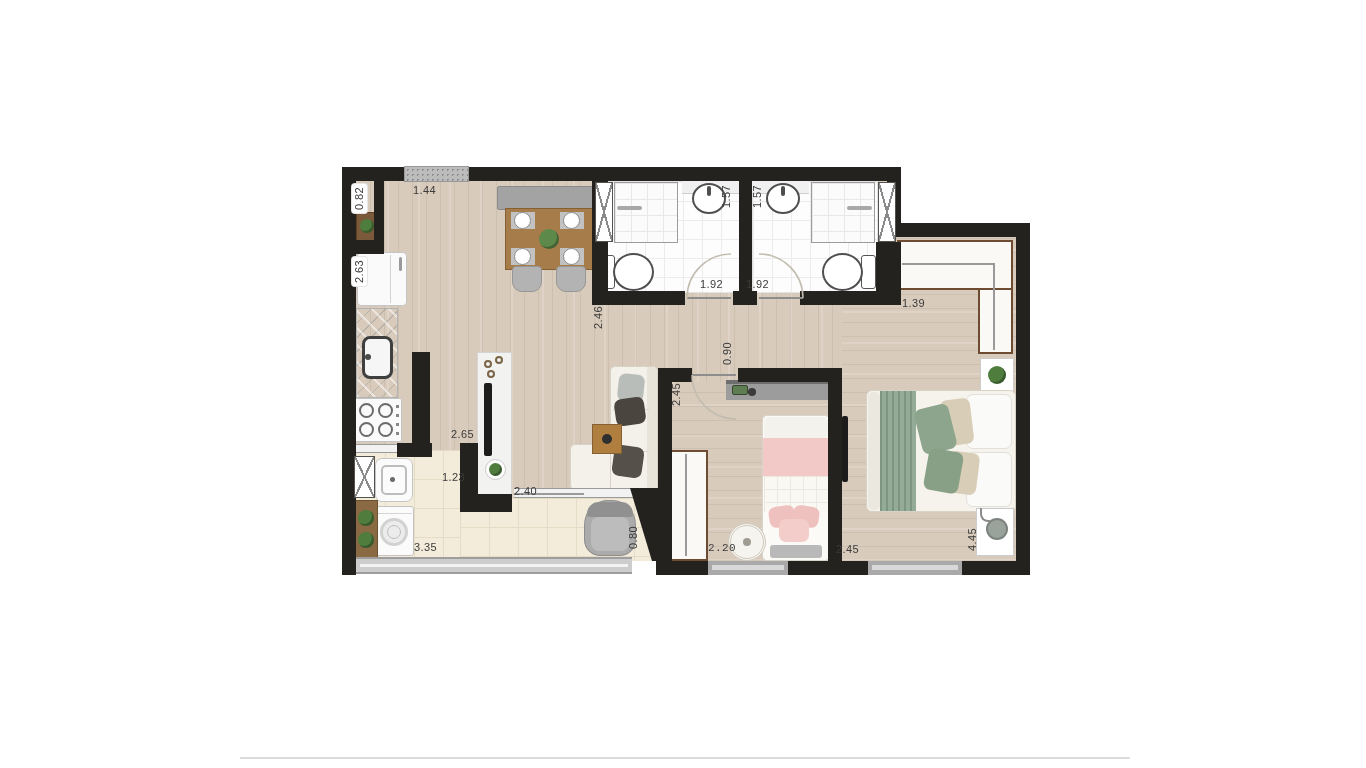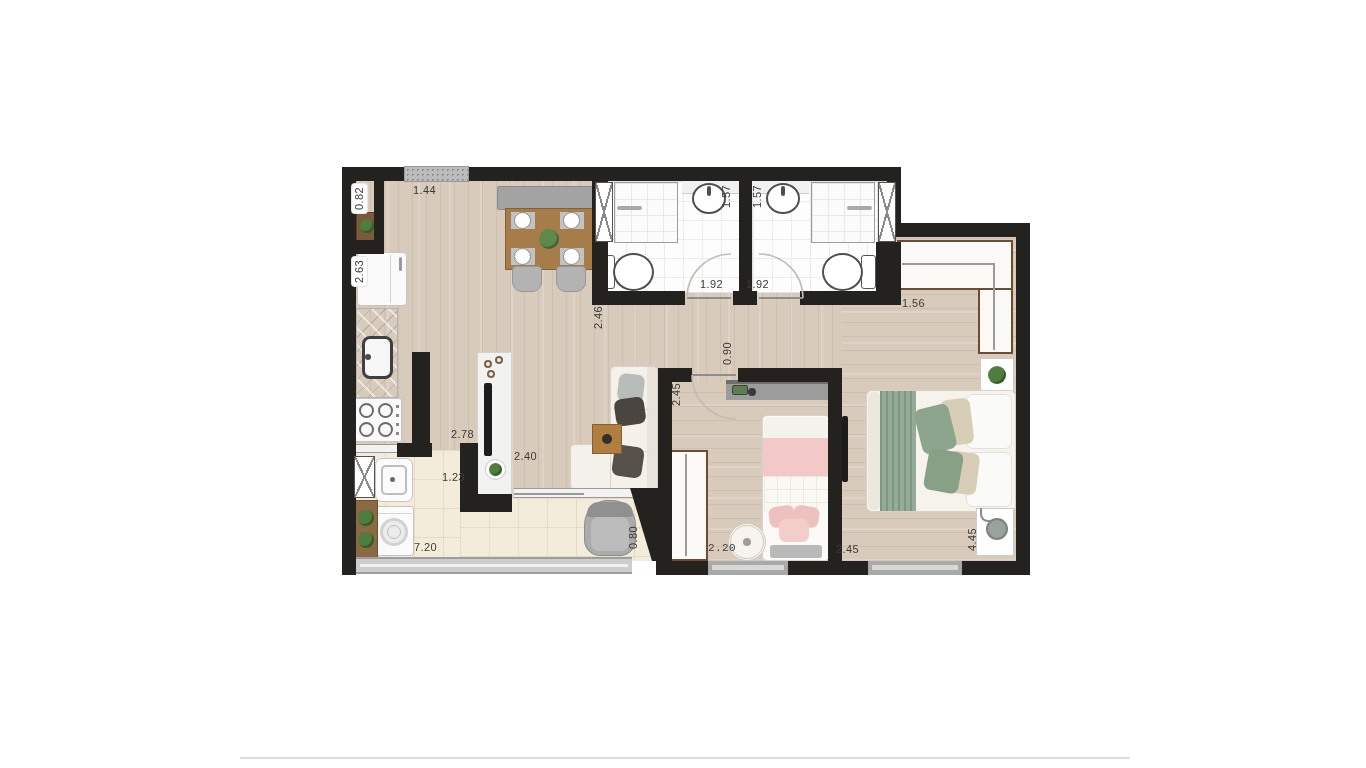--- a/index.html
+++ b/index.html
@@ -245,26 +245,26 @@
   </svg>
 
   <div class="abs dim v plate" style="left:352px;top:184px;">0.82</div>
   <div class="abs dim" style="left:413px;top:185px;">1.44</div>
   <div class="abs dim v" style="left:721px;top:185px;">1.57</div>
   <div class="abs dim v" style="left:752px;top:185px;">1.57</div>
   <div class="abs dim v plate" style="left:352px;top:257px;">2.63</div>
   <div class="abs dim v" style="left:593px;top:306px;">2.46</div>
   <div class="abs dim" style="left:700px;top:279px;">1.92</div>
   <div class="abs dim" style="left:746px;top:279px;">1.92</div>
-  <div class="abs dim" style="left:902px;top:298px;">1.56</div>
+  <div class="abs dim" style="left:902px;top:298px;">1.39</div>
   <div class="abs dim v" style="left:722px;top:342px;">0.90</div>
   <div class="abs dim v" style="left:671px;top:383px;">2.45</div>
-  <div class="abs dim" style="left:451px;top:429px;">2.78</div>
+  <div class="abs dim" style="left:451px;top:429px;">2.65</div>
   <div class="abs dim" style="left:442px;top:472px;">1.23</div>
-  <div class="abs dim" style="left:514px;top:451px;text-align:center;">2.40</div>
+  <div class="abs dim" style="left:514px;top:486px;text-align:center;">2.40</div>
   <div class="abs dim" style="left:708px;top:543px;font-family:Liberation Mono, monospace;">2.20</div>
   <div class="abs dim" style="left:836px;top:544px;">2.45</div>
   <div class="abs dim v" style="left:967px;top:528px;">4.45</div>
-  <div class="abs dim" style="left:414px;top:542px;">7.20</div>
+  <div class="abs dim" style="left:414px;top:542px;">3.35</div>
   <div class="abs dim v" style="left:628px;top:526px;">0.80</div>
 
   <div class="abs divider" style="left:240px;top:757px;width:890px;height:2px;"></div>
 </div>
 
 </body></html>

